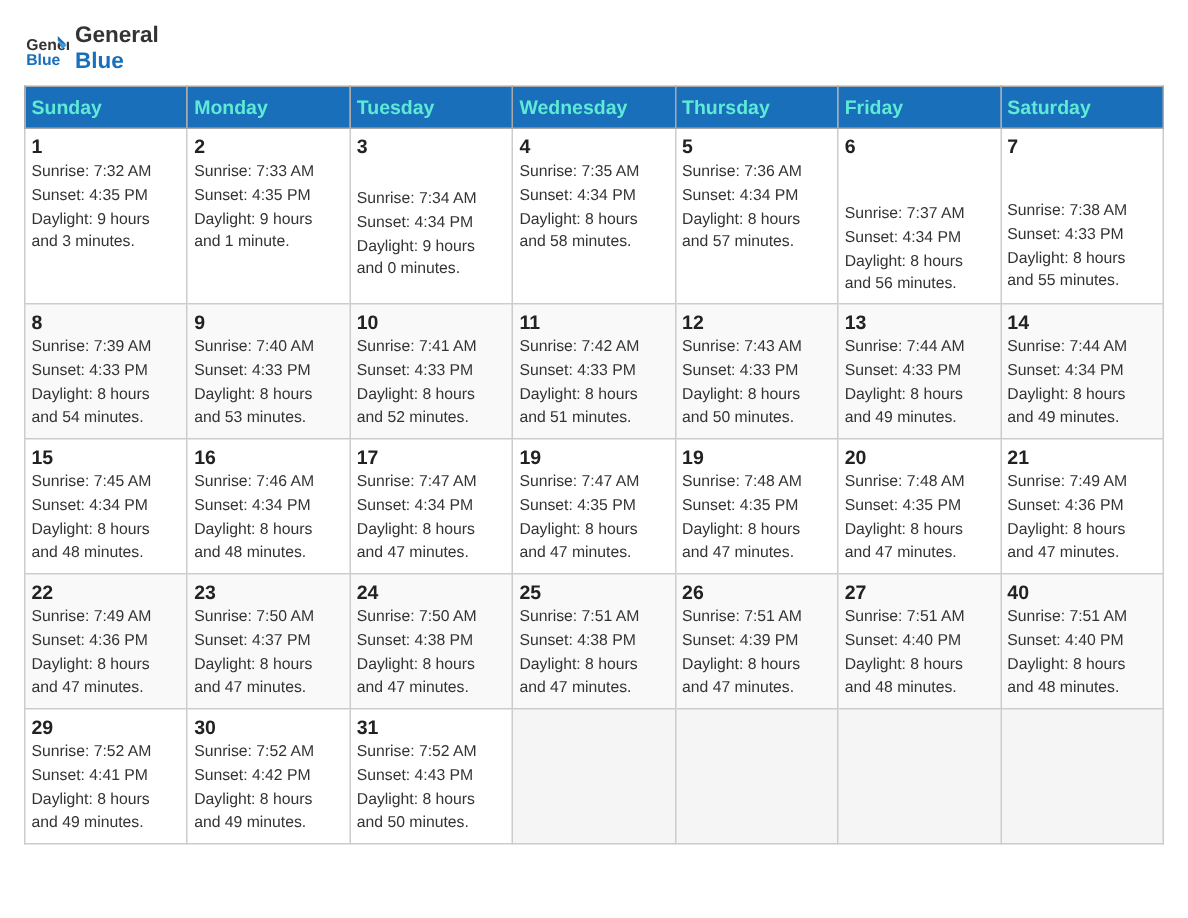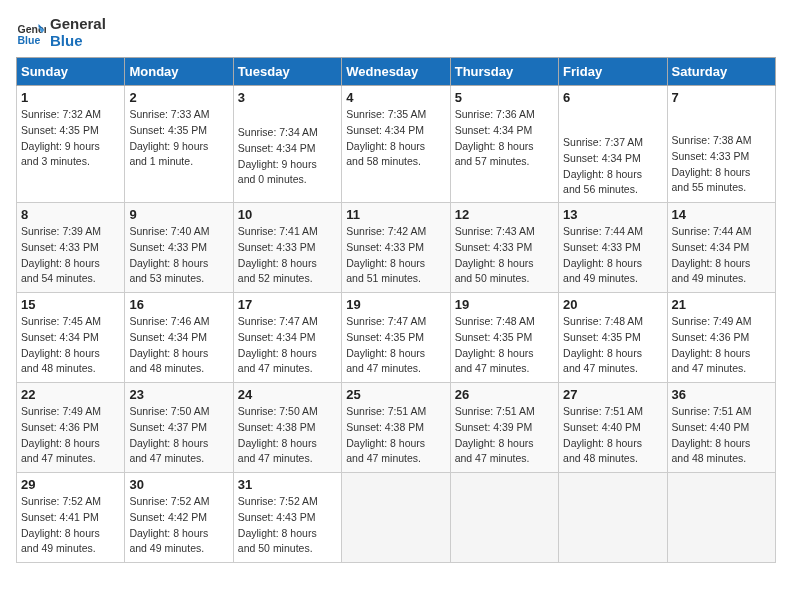--- a/index.html
+++ b/index.html
@@ -37,21 +37,21 @@
       font-size: 14px;
       color: #555;
     }
     table {
       width: 100%;
       border-collapse: collapse;
       table-layout: fixed;
     }
     th {
       background-color: #1a6fba;
-      color: #ffffff;
+      color: #5eead4;
       font-size: 13px;
       font-weight: bold;
       padding: 6px 4px;
       text-align: left;
       border: 1px solid #aaa;
     }
     td {
       border: 1px solid #ccc;
       vertical-align: top;
       padding: 4px 4px;
@@ -304,21 +304,21 @@
 and 47 minutes.</div>
         </td>
         <td>
           <span class="day-number">27</span>
           <div class="day-info" style="white-space: pre-line;">Sunrise: 7:51 AM
 Sunset: 4:40 PM
 Daylight: 8 hours
 and 48 minutes.</div>
         </td>
         <td>
-          <span class="day-number">36</span>
+          <span class="day-number">40</span>
           <div class="day-info" style="white-space: pre-line;">Sunrise: 7:51 AM
 Sunset: 4:40 PM
 Daylight: 8 hours
 and 48 minutes.</div>
         </td>
       </tr>
       <tr>
         <td>
           <span class="day-number">29</span>
           <div class="day-info" style="white-space: pre-line;">Sunrise: 7:52 AM

